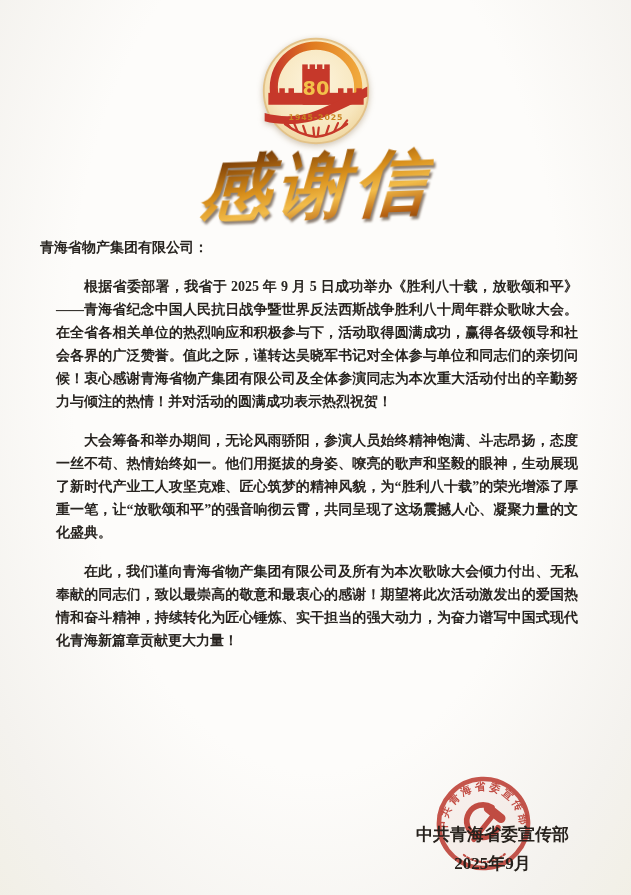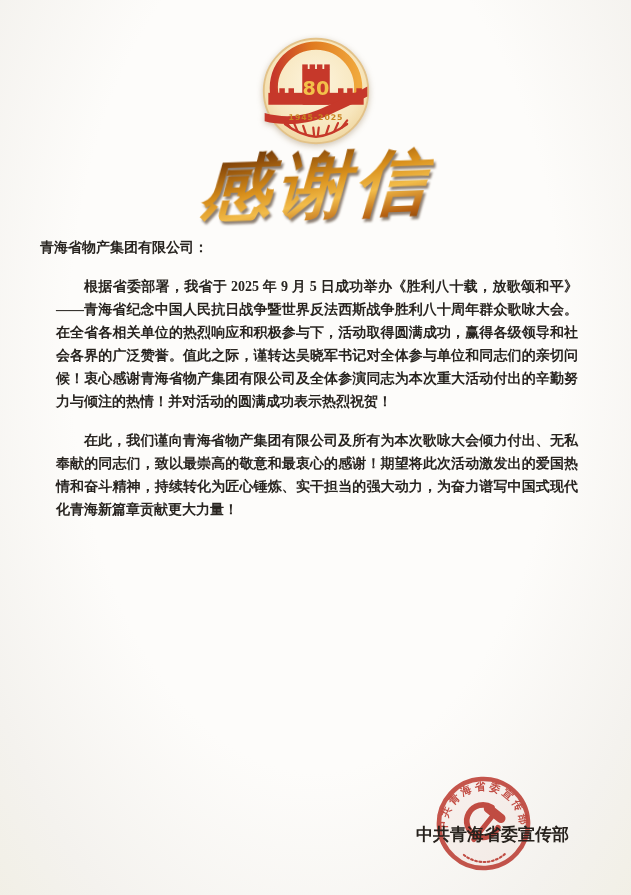--- a/index.html
+++ b/index.html
@@ -114,25 +114,27 @@
     </svg>
   </div>
 
   <div class="title-wrap">
     <h1 class="callig-title">感谢信</h1>
   </div>
 
   <div class="letter">
     <p class="salutation">青海省物产集团有限公司：</p>
     <p class="para">根据省委部署，我省于 2025 年 9 月 5 日成功举办《胜利八十载，放歌颂和平》——青海省纪念中国人民抗日战争暨世界反法西斯战争胜利八十周年群众歌咏大会。在全省各相关单位的热烈响应和积极参与下，活动取得圆满成功，赢得各级领导和社会各界的广泛赞誉。值此之际，谨转达吴晓军书记对全体参与单位和同志们的亲切问候！衷心感谢青海省物产集团有限公司及全体参演同志为本次重大活动付出的辛勤努力与倾注的热情！并对活动的圆满成功表示热烈祝贺！</p>
+    <p class="para">大会筹备和举办期间，无论风雨骄阳，参演人员始终精神饱满、斗志昂扬，态度一丝不苟、热情始终如一。他们用挺拔的身姿、嘹亮的歌声和坚毅的眼神，生动展现了新时代产业工人攻坚克难、匠心筑梦的精神风貌，为“胜利八十载”的荣光增添了厚重一笔，让“放歌颂和平”的强音响彻云霄，共同呈现了这场震撼人心、凝聚力量的文化盛典。</p>
     <p class="para">在此，我们谨向青海省物产集团有限公司及所有为本次歌咏大会倾力付出、无私奉献的同志们，致以最崇高的敬意和最衷心的感谢！期望将此次活动激发出的爱国热情和奋斗精神，持续转化为匠心锤炼、实干担当的强大动力，为奋力谱写中国式现代化青海新篇章贡献更大力量！</p>
   </div>
 
   <div class="sign-block">
     <div>中共青海省委宣传部</div>
+    <div>2025年9月</div>
   </div>
 
   <svg class="seal" viewBox="0 0 140 140">
     <defs>
       <path id="sealArcPath" d="M 30,108 A 52,52 0 1 1 110,108" fill="none"></path>
       <path id="sealBottomPath" d="M 38,112 A 45,45 0 0 0 102,112" fill="none"></path>
     </defs>
     <circle cx="70" cy="70" r="63" fill="none" stroke="#c03a30" stroke-width="6.5" opacity=".95"></circle>
     <circle cx="70" cy="70" r="63" fill="#c03a30" opacity="0.05"></circle>
 

